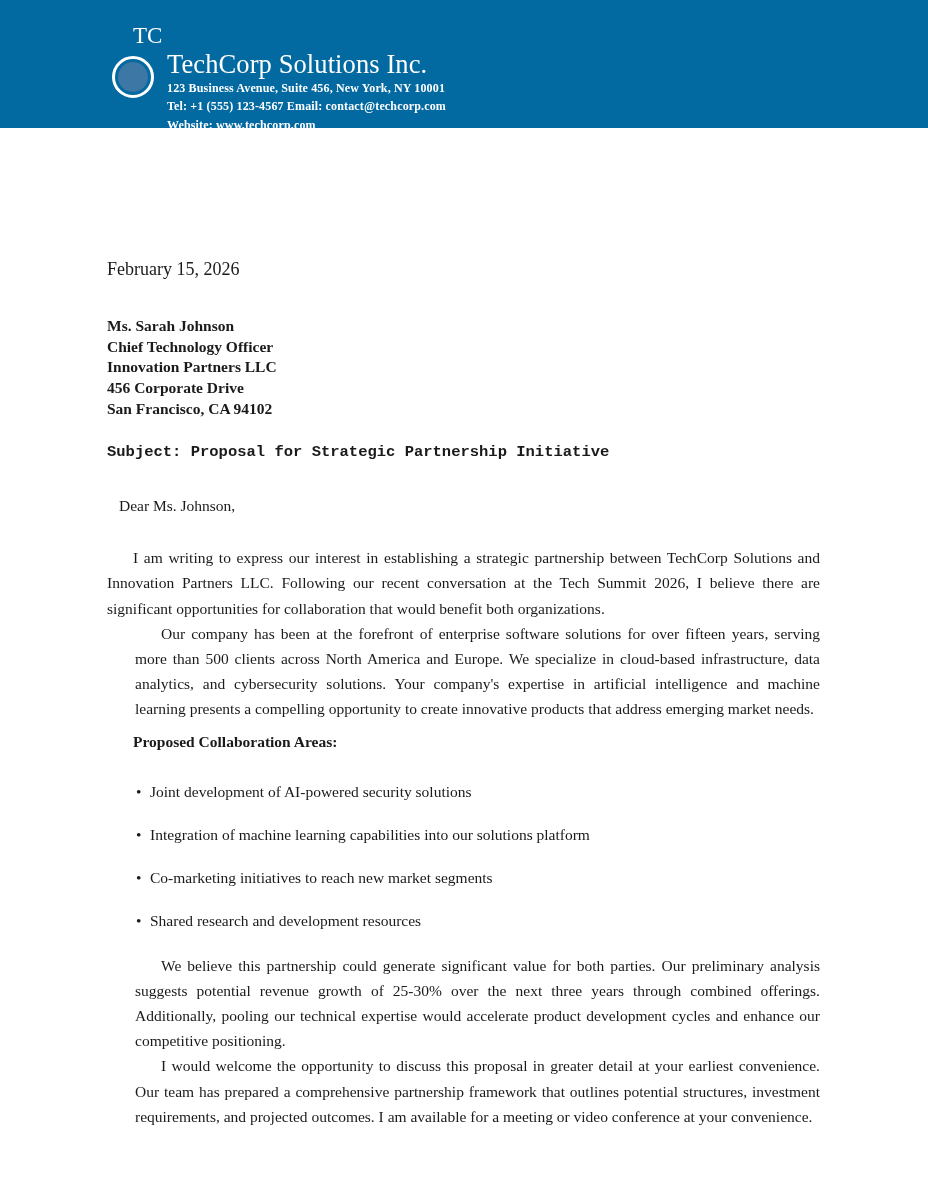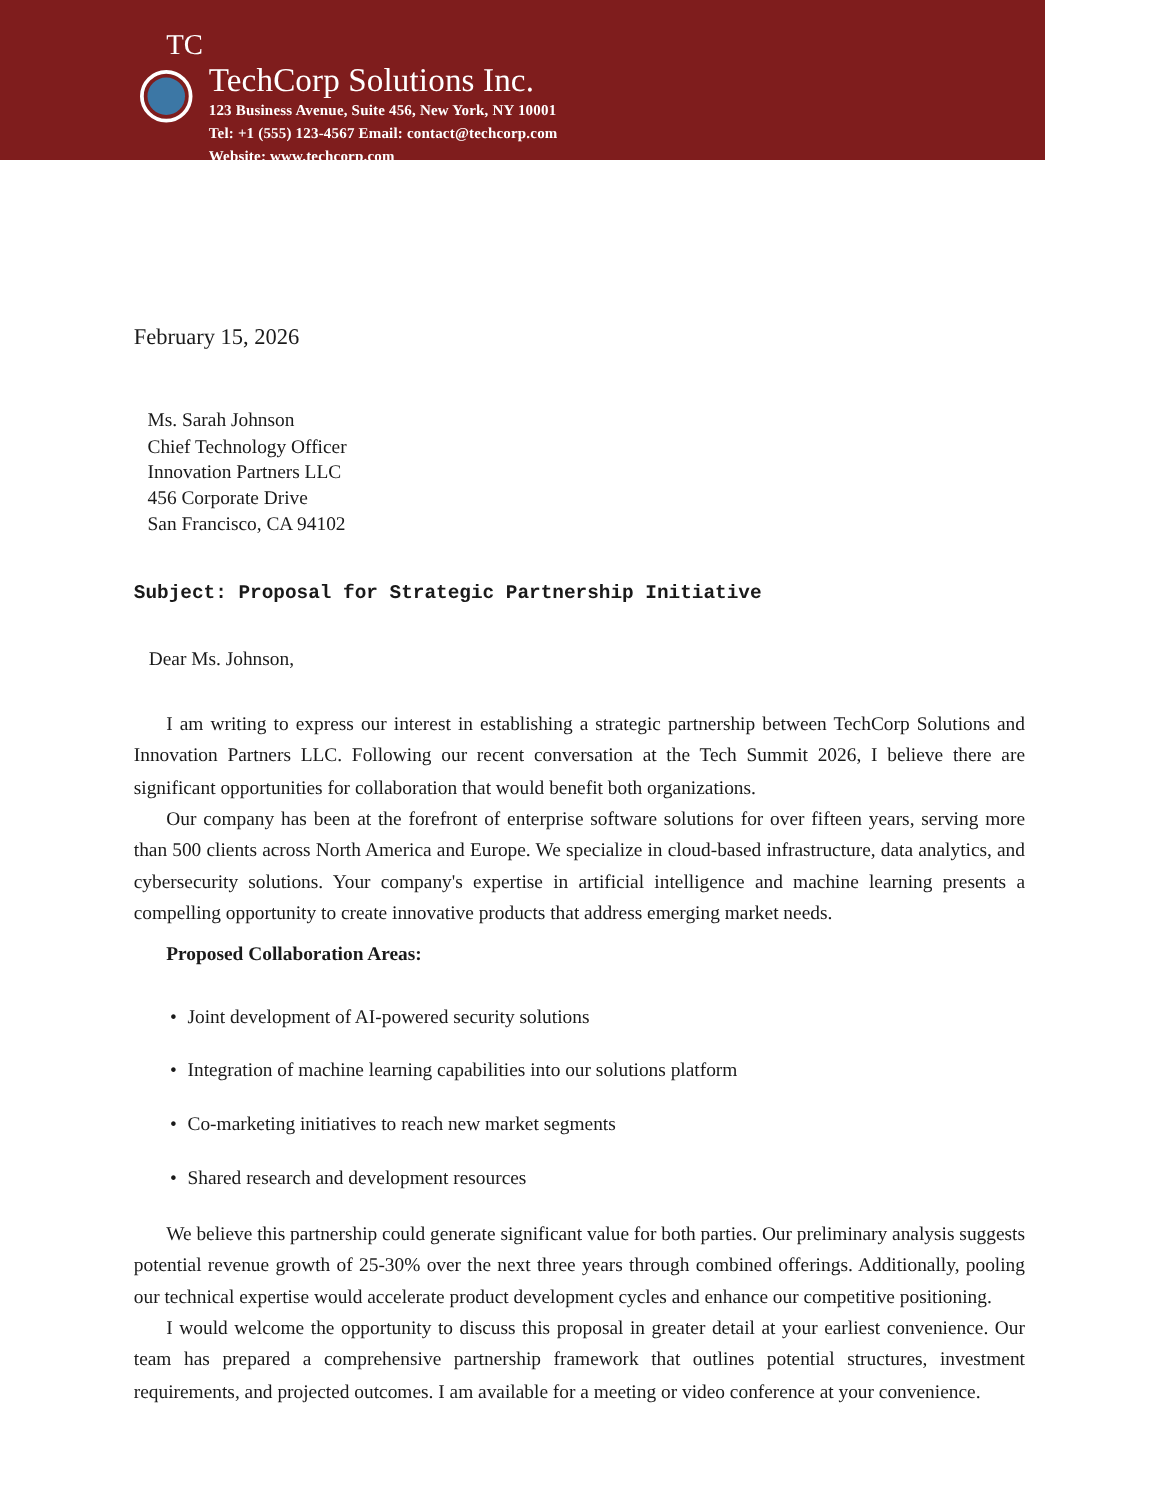--- a/index.html
+++ b/index.html
@@ -15,23 +15,23 @@
     color: #1a1a1a;
     overflow: hidden;
     position: relative;
   }
 
   
   .letterhead {
     position: absolute;
     top: 0;
     left: 0;
-    width: 836px;
+    width: 928px;
     height: 128px;
-    background: #7f1d1d;
+    background: #0369a1;
     overflow: hidden;
   }
 
   .letterhead-inner {
     position: absolute;
     left: 107px;
     top: 0;
     width: 760px;
     height: 128px;
   }
@@ -109,24 +109,25 @@
   }
 
   .date-line {
     font-size: 18px;
     line-height: 1.35;
     margin: 0;
     padding-top: 129px;
   }
 
   .recipient {
-    margin: 11px;
+    margin: 0;
     padding-top: 35px;
     font-size: 15.5px;
     line-height: 20.6px;
+    font-weight: bold;
   }
   .recipient div { white-space: nowrap; }
 
   .subject {
     margin: 0;
     padding-top: 23px;
     font-size: 15.5px;
     font-weight: bold;
     line-height: 1.35;
     font-family: Liberation Mono, monospace;
@@ -143,20 +144,21 @@
     margin: 0;
     padding-top: 16px;
     font-size: 15.5px;
     line-height: 25.2px;
     text-align: justify;
     text-indent: 26px;
     text-justify: inter-word;
   }
   .para.tight {
     padding-top: 0;
+    margin-left: 28px;
   }
 
   .subhead {
     margin: 0;
     padding-top: 7px;
     font-size: 15.5px;
     font-weight: bold;
     line-height: 25.2px;
     text-indent: 26px;
   }

